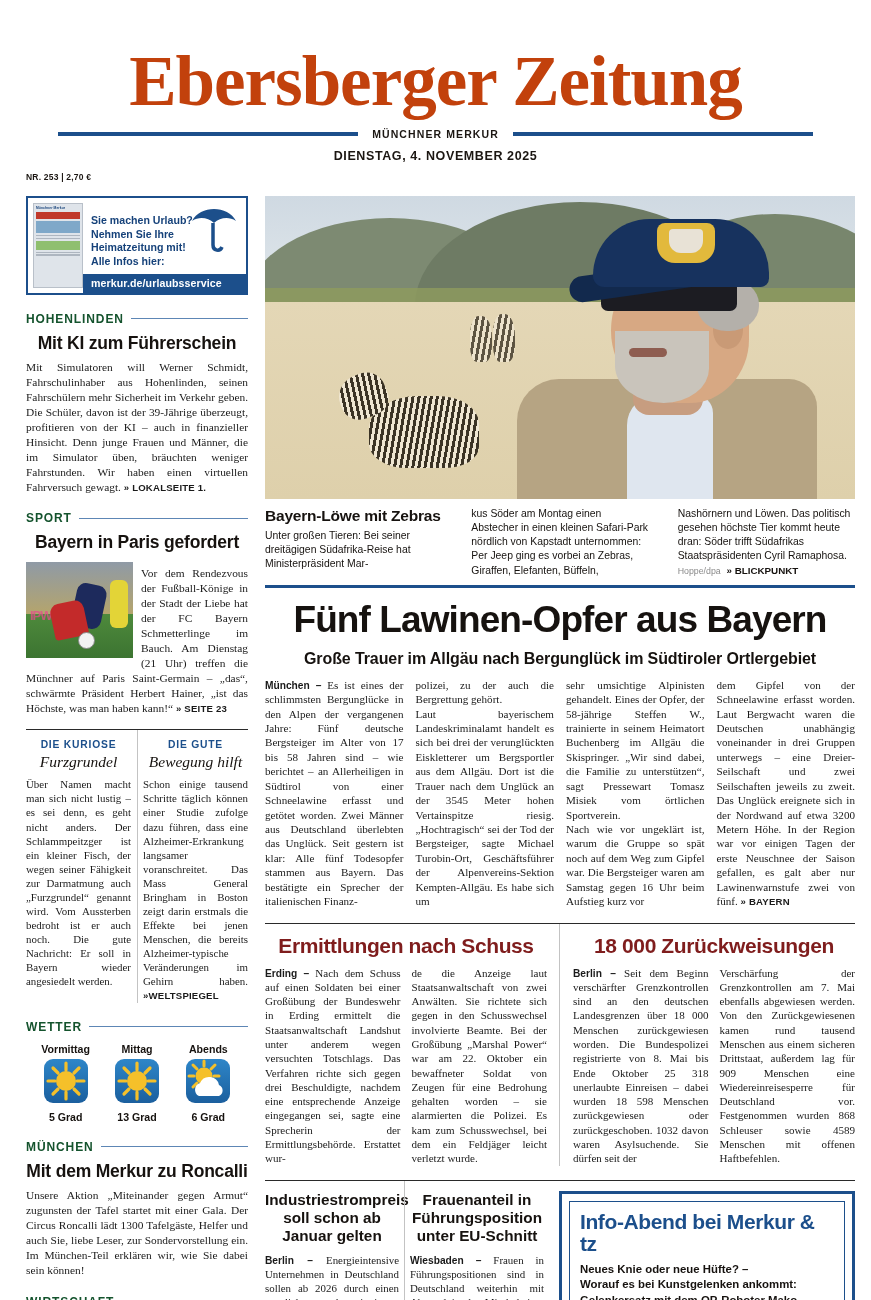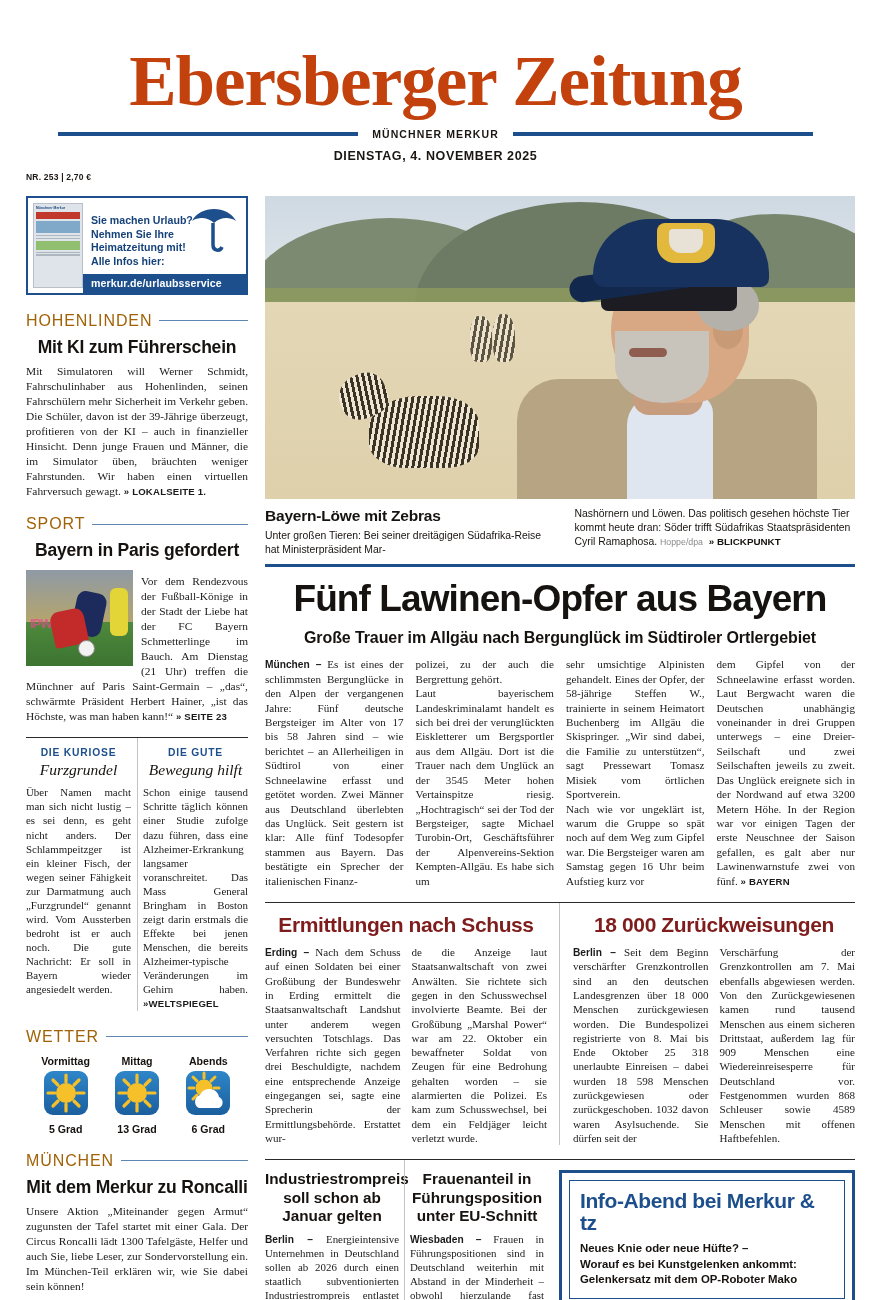--- a/index.html
+++ b/index.html
@@ -29,21 +29,21 @@
   .promo-thumb .ph{height:12px;background:#7fa8c9;margin:2px;}
   .promo-thumb .ph2{height:9px;background:#8fbf6f;margin:2px;}
   .promo-right{flex:1;display:flex;flex-direction:column;}
   .promo-top{position:relative;padding:16px 6px 5px 8px;flex:1;}
   .promo-top .ln{font-size:10.6px;font-weight:700;color:#16427a;line-height:1.29;}
   .promo-umb{position:absolute;right:4px;top:7px;width:56px;height:50px;}
   .promo-url{background:#1c4f8b;color:#fff;font-size:10.6px;font-weight:700;padding:3px 8px 4px;letter-spacing:.1px;}
 
   .sect{margin-top:17px;}
   .sect-head{display:flex;align-items:center;gap:7px;}
-  .sect-head .lbl{font-size:16px;font-weight:400;letter-spacing:.9px;color:#a16207;white-space:nowrap;}
+  .sect-head .lbl{font-size:12px;font-weight:700;letter-spacing:.9px;color:#14532d;white-space:nowrap;}
   .sect-head .ln{flex:1;height:1.6px;background:#5d86b5;}
   .hl{font-size:17.5px;font-weight:700;text-align:center;margin-top:7px;color:#16120f;letter-spacing:-.2px;}
   .bodytxt{font-family:"Liberation Serif",serif;font-size:11.4px;line-height:1.315;text-align:justify;margin-top:6px;color:#1a1a1a;hyphens:auto;}
   .ref{font-family:"Liberation Sans",sans-serif;font-weight:700;font-size:9.6px;letter-spacing:.2px;white-space:nowrap;}
 
   .sport-wrap{margin-top:7px;overflow:hidden;}
   .sport-photo{float:left;width:107px;height:96px;margin:2px 8px 3px 0;background:linear-gradient(#2f6b33,#4c8b3f);position:relative;overflow:hidden;}
   .sport-photo .grass{position:absolute;left:0;right:0;bottom:0;height:46%;background:linear-gradient(#4e8a3c,#3c7431);}
   .sport-photo .stand{position:absolute;left:0;right:0;top:0;height:56%;background:linear-gradient(#8f9aa6,#b6a56a);}
   .sport-photo .red{position:absolute;left:26px;top:40px;width:34px;height:36px;background:#c32a2a;border-radius:9px 9px 4px 4px;transform:rotate(-12deg);}
@@ -334,20 +334,23 @@
           <div class="p-crest"></div>
         </div>
       </div>
 
       <div class="cap-block">
         <div class="cap-col">
           <div class="cap-h">Bayern-Löwe mit Zebras</div>
           <div class="cap-t">Unter großen Tieren: Bei seiner dreitägigen Südafrika-Reise hat Ministerpräsident Mar-</div>
         </div>
         <div class="cap-col">
+          <div class="cap-t" style="margin-top:0;">kus Söder am Montag einen Abstecher in einen kleinen Safari-Park nördlich von Kapstadt unternommen: Per Jeep ging es vorbei an Zebras, Giraffen, Elefanten, Büffeln,</div>
+        </div>
+        <div class="cap-col">
           <div class="cap-t" style="margin-top:0;"><span>Nashörnern und Löwen. Das politisch gesehen höchste Tier kommt heute dran: Söder trifft Südafrikas Staatspräsidenten Cyril Ramaphosa.</span> <span class="credit">Hoppe/dpa</span> &nbsp;<span class="blick">» BLICKPUNKT</span></div>
         </div>
       </div>
       <div class="thick-rule"></div>
 
       <div class="lead-h1">Fünf Lawinen-Opfer aus Bayern</div>
       <div class="lead-h2">Große Trauer im Allgäu nach Bergunglück im Südtiroler Ortlergebiet</div>
       <div class="cols4">
         <div class="c">
           <div class="bodytxt"><span class="dl">München –</span> <span>Es ist eines der schlimmsten Bergunglücke in den Alpen der vergangenen Jahre: Fünf deutsche Bergsteiger im Alter von 17 bis 58 Jahren sind – wie berichtet – an Allerheiligen in Südtirol von einer Schneelawine erfasst und getötet worden. Zwei Männer aus Deutschland überlebten das Unglück. Seit gestern ist klar: Alle fünf Todesopfer stammen aus Bayern. Das bestätigte ein Sprecher der italienischen Finanz-</span></div>

